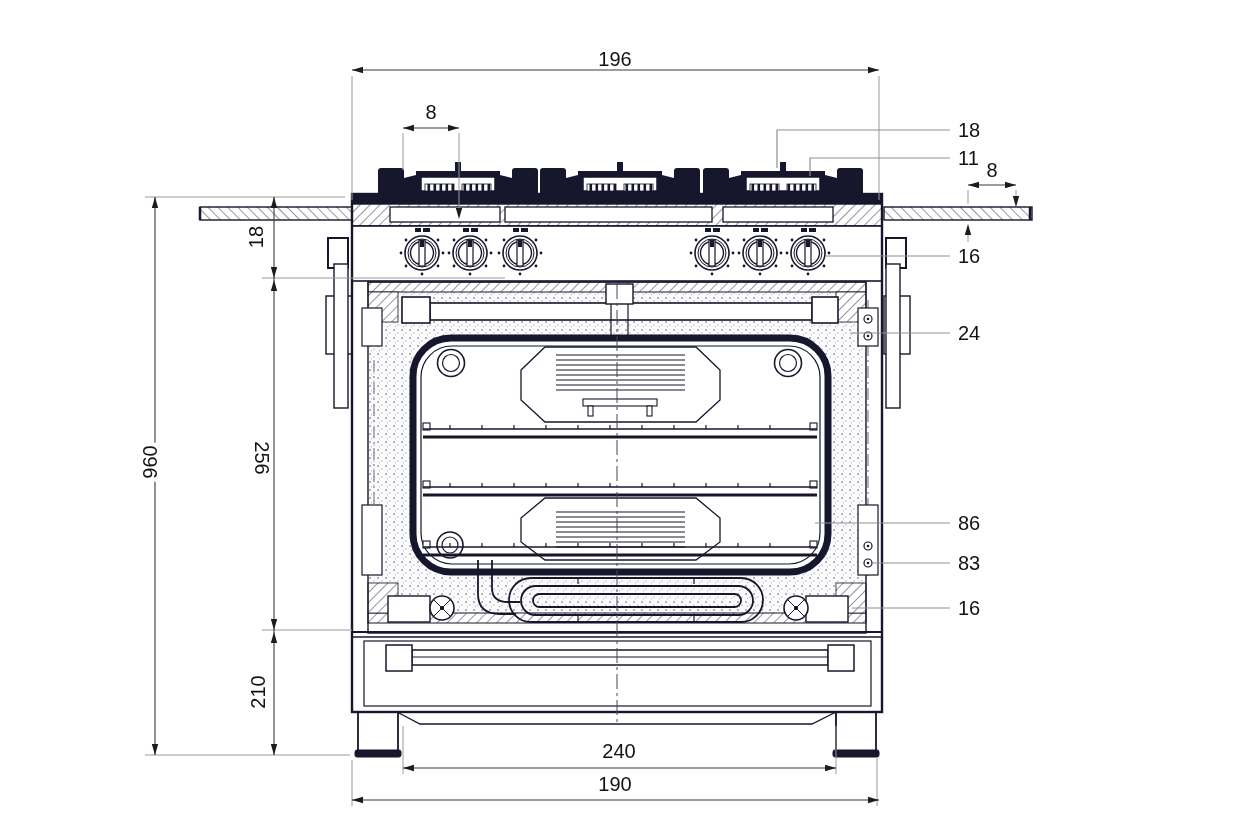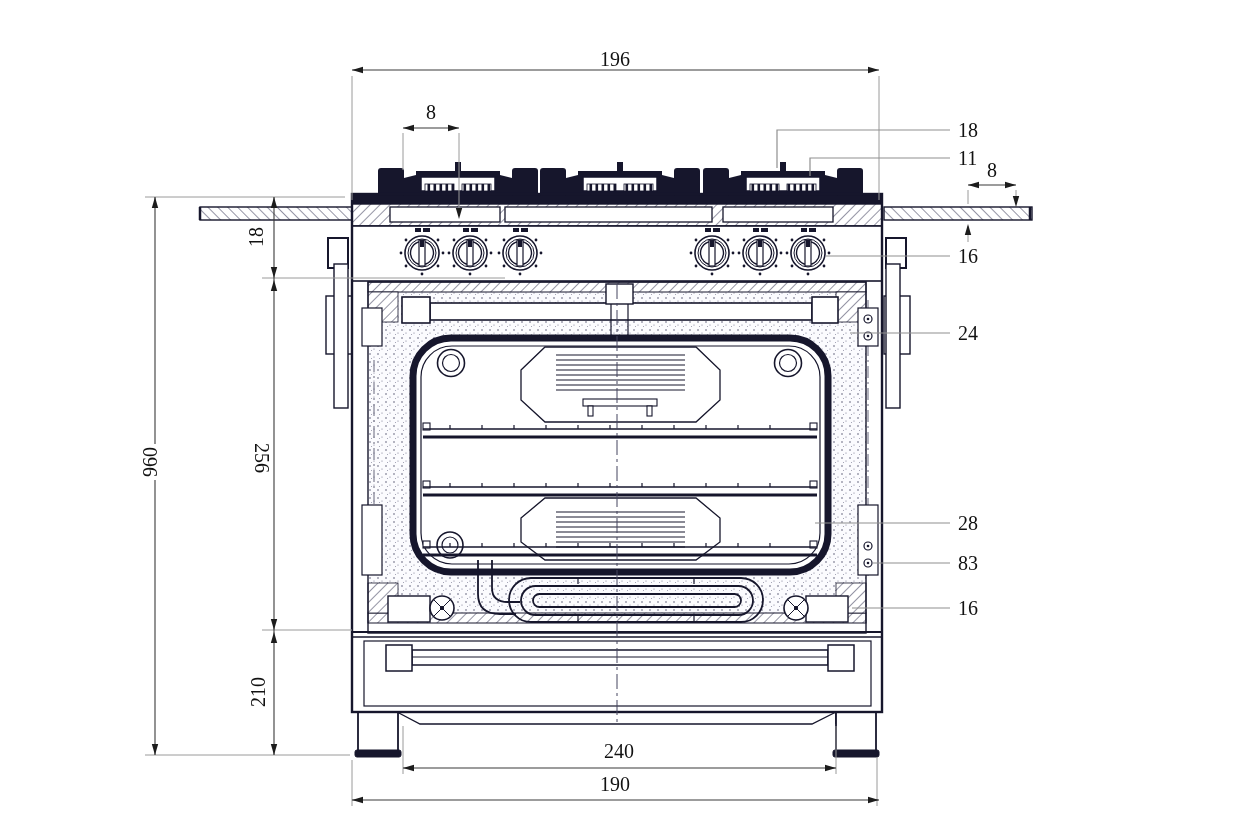--- a/index.html
+++ b/index.html
@@ -1,17 +1,17 @@
 <!DOCTYPE html>
 <html><head>
 <meta charset="utf-8">
 <style>
   html,body{margin:0;padding:0;background:#fff;}
   #canvas{position:relative;width:1248px;height:832px;background:#ffffff;overflow:hidden;
-          font-family:Liberation Serif, serif;color:#111;}
+          font-family:Liberation Sans, sans-serif;color:#111;}
   #art{position:absolute;left:0;top:0;}
   .dimlabel{position:absolute;font-size:20px;color:#121212;white-space:nowrap;
             transform:translate(-50%,-50%);background:#fff;padding:0 3px;line-height:1;}
   .vccw{transform:translate(-50%,-50%) rotate(-90deg);}
   .vcw{transform:translate(-50%,-50%) rotate(90deg);}
   .callout{position:absolute;font-size:20px;color:#121212;transform:translateY(-50%);line-height:1;}
 </style>
 </head>
 <body>
 
@@ -479,17 +479,17 @@
 <span class="dimlabel vccw" style="left:150px;top:462px;">960</span>
 <span class="dimlabel vcw" style="left:262px;top:458px;">256</span>
 <span class="dimlabel vccw" style="left:258px;top:692px;">210</span>
 <span class="dimlabel" style="left:619px;top:751px;">240</span>
 <span class="dimlabel" style="left:615px;top:784px;">190</span>
 
 <span class="callout" style="left:958px;top:130px;">18</span>
 <span class="callout" style="left:958px;top:158px;">11</span>
 <span class="callout" style="left:958px;top:256px;">16</span>
 <span class="callout" style="left:958px;top:333px;text-align:center;">24</span>
-<span class="callout" style="left:958px;top:523px;">28</span>
+<span class="callout" style="left:958px;top:523px;">86</span>
 <span class="callout" style="left:958px;top:563px;">83</span>
 <span class="callout" style="left:958px;top:608px;">16</span>
 
 </div>
 
 </body></html>

